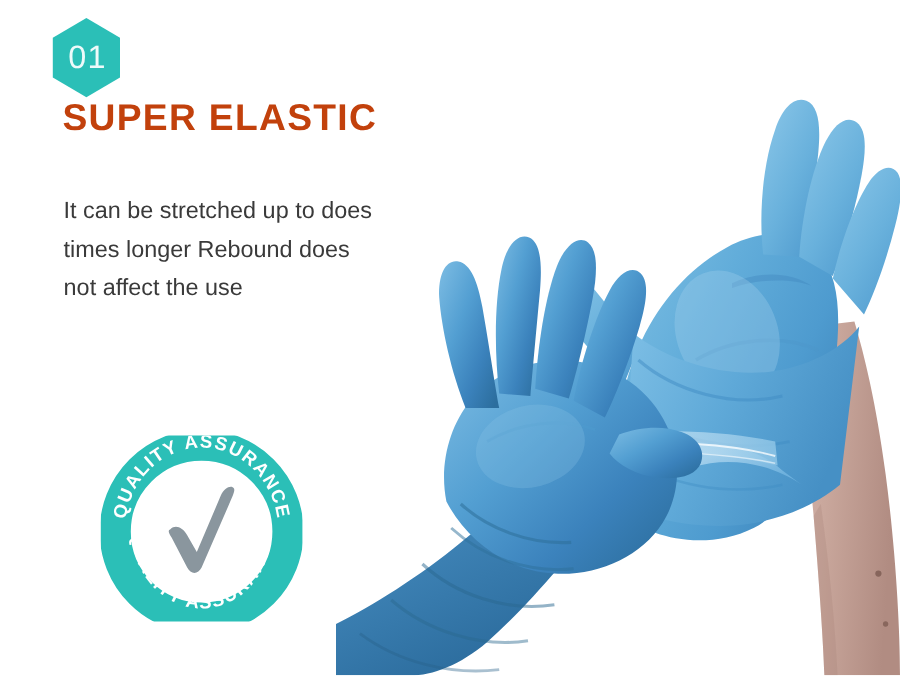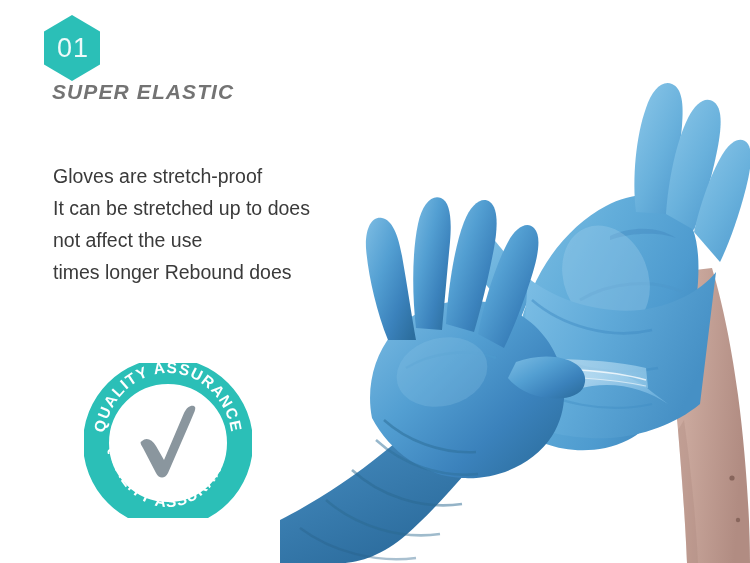--- a/index.html
+++ b/index.html
@@ -49,26 +49,25 @@
     -webkit-text-stroke: 0px;
     padding-left: 2px;
     box-sizing: border-box;
   }
 
   
   #headline {
     position: absolute;
     left: 52px;
     top: 80px;
-    font-size: 21px;
+    font-size: 31px;
     font-weight: bold;
     letter-spacing: 1.1px;
-    color: #737373;
+    color: #c2410c;
     white-space: nowrap;
-    font-style: italic;
   }
 
   
   #body-copy {
     position: absolute;
     left: 53px;
     top: 160px;
     width: 330px;
     font-size: 19.5px;
     line-height: 32px;
@@ -274,24 +273,23 @@
     <div id="hex-badge">
       <svg width="60" height="68" viewBox="0 0 60 68" xmlns="http://www.w3.org/2000/svg">
         <polygon points="30,1 58,17.5 58,50.5 30,67 2,50.5 2,17.5" fill="#2BBFB7"></polygon>
       </svg>
       <div id="hex-number">01</div>
     </div>
 
     <div id="headline">SUPER ELASTIC</div>
 
     <div id="body-copy">
-      <span class="line">Gloves are stretch-proof</span>
       <span class="line">It can be stretched up to does</span>
+      <span class="line">times longer Rebound does</span>
       <span class="line">not affect the use</span>
-      <span class="line">times longer Rebound does</span>
     </div>
 
     <div id="qa-seal">
       <svg width="168" height="155" viewBox="0 0 168 155" xmlns="http://www.w3.org/2000/svg">
         <defs>
           <path id="arcTop" d="M 20 80 A 64 70 0 0 1 148 80"></path>
           <path id="arcBottom" d="M 26 80 A 58 64 0 0 0 142 80"></path>
         </defs>
 
         <ellipse cx="84" cy="80" rx="72" ry="72" fill="none" stroke="#2BBFB7" stroke-width="26"></ellipse>

